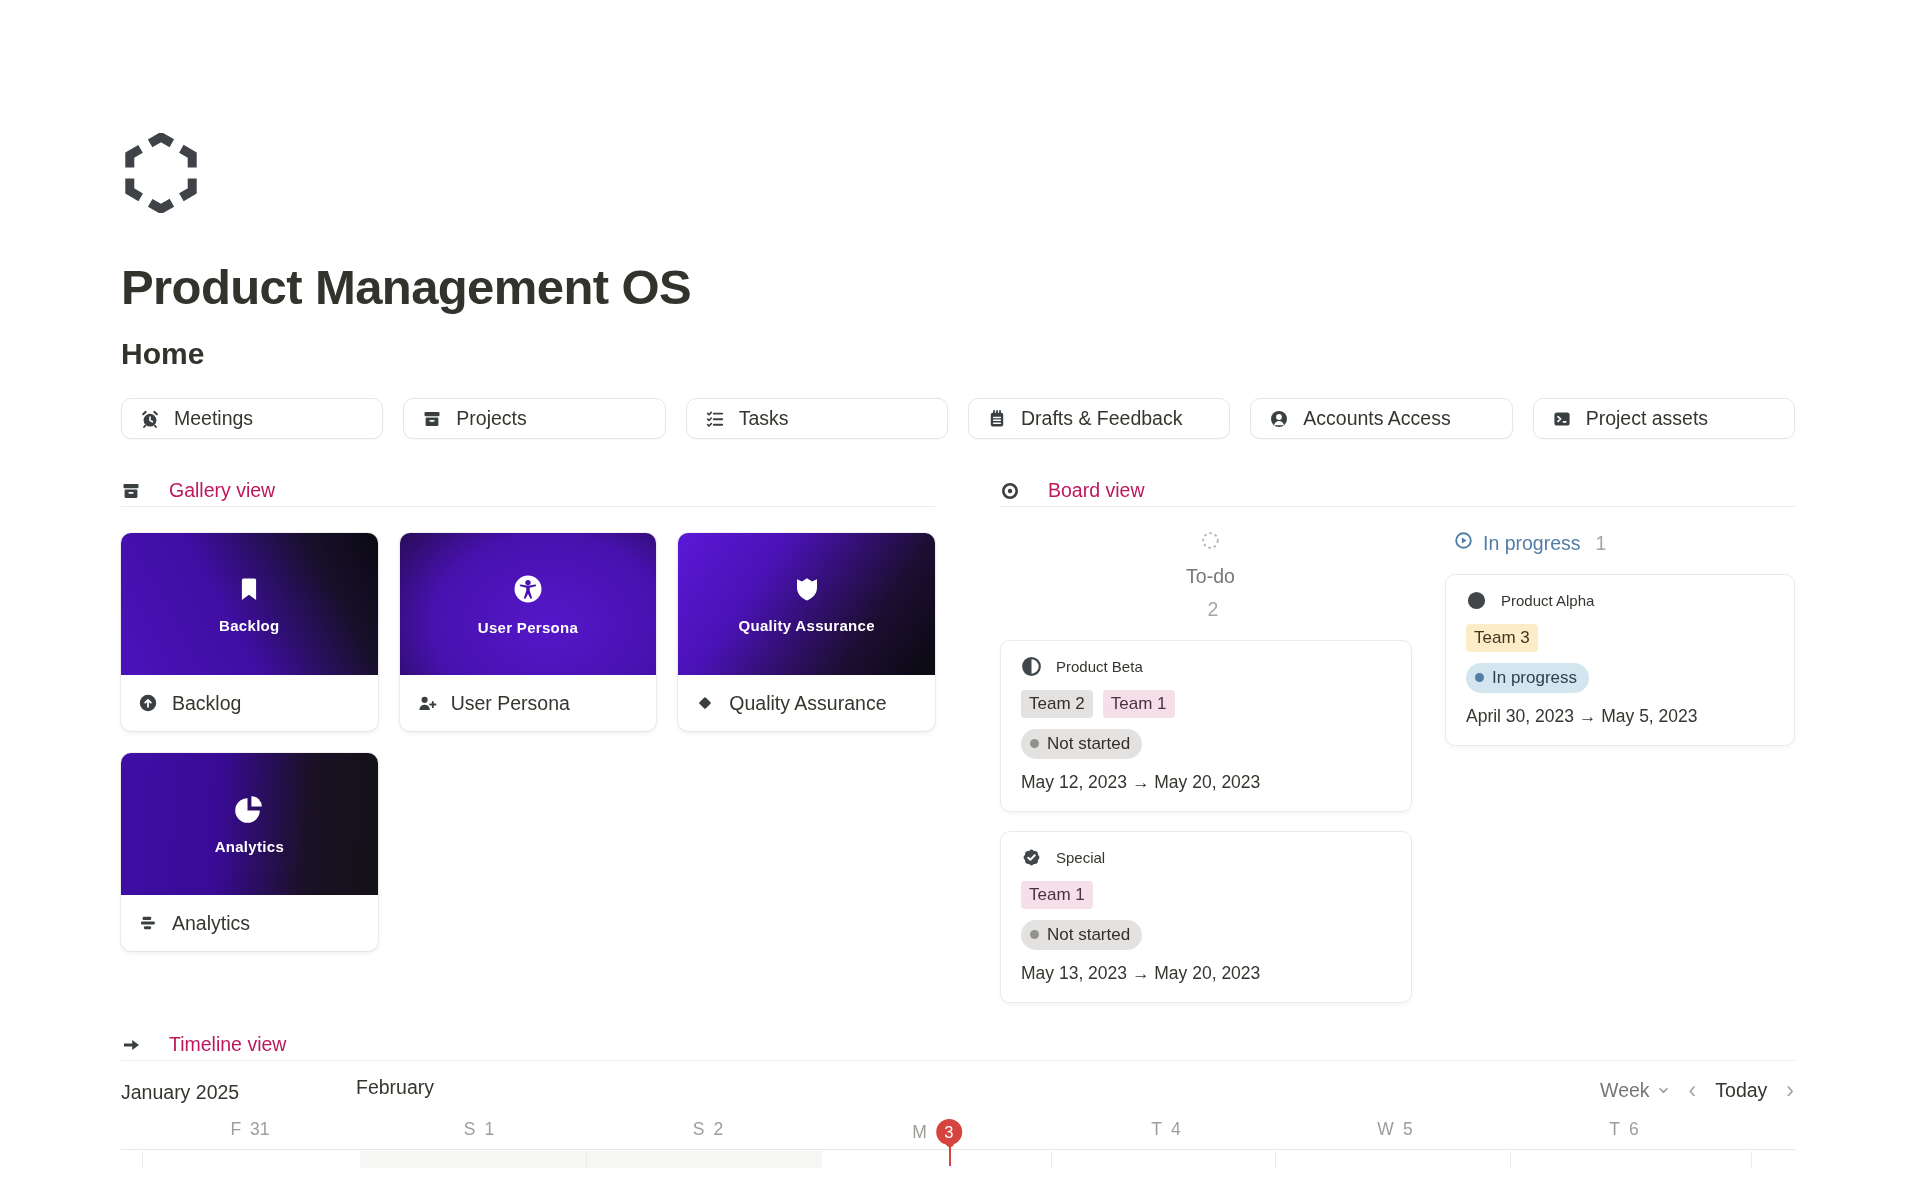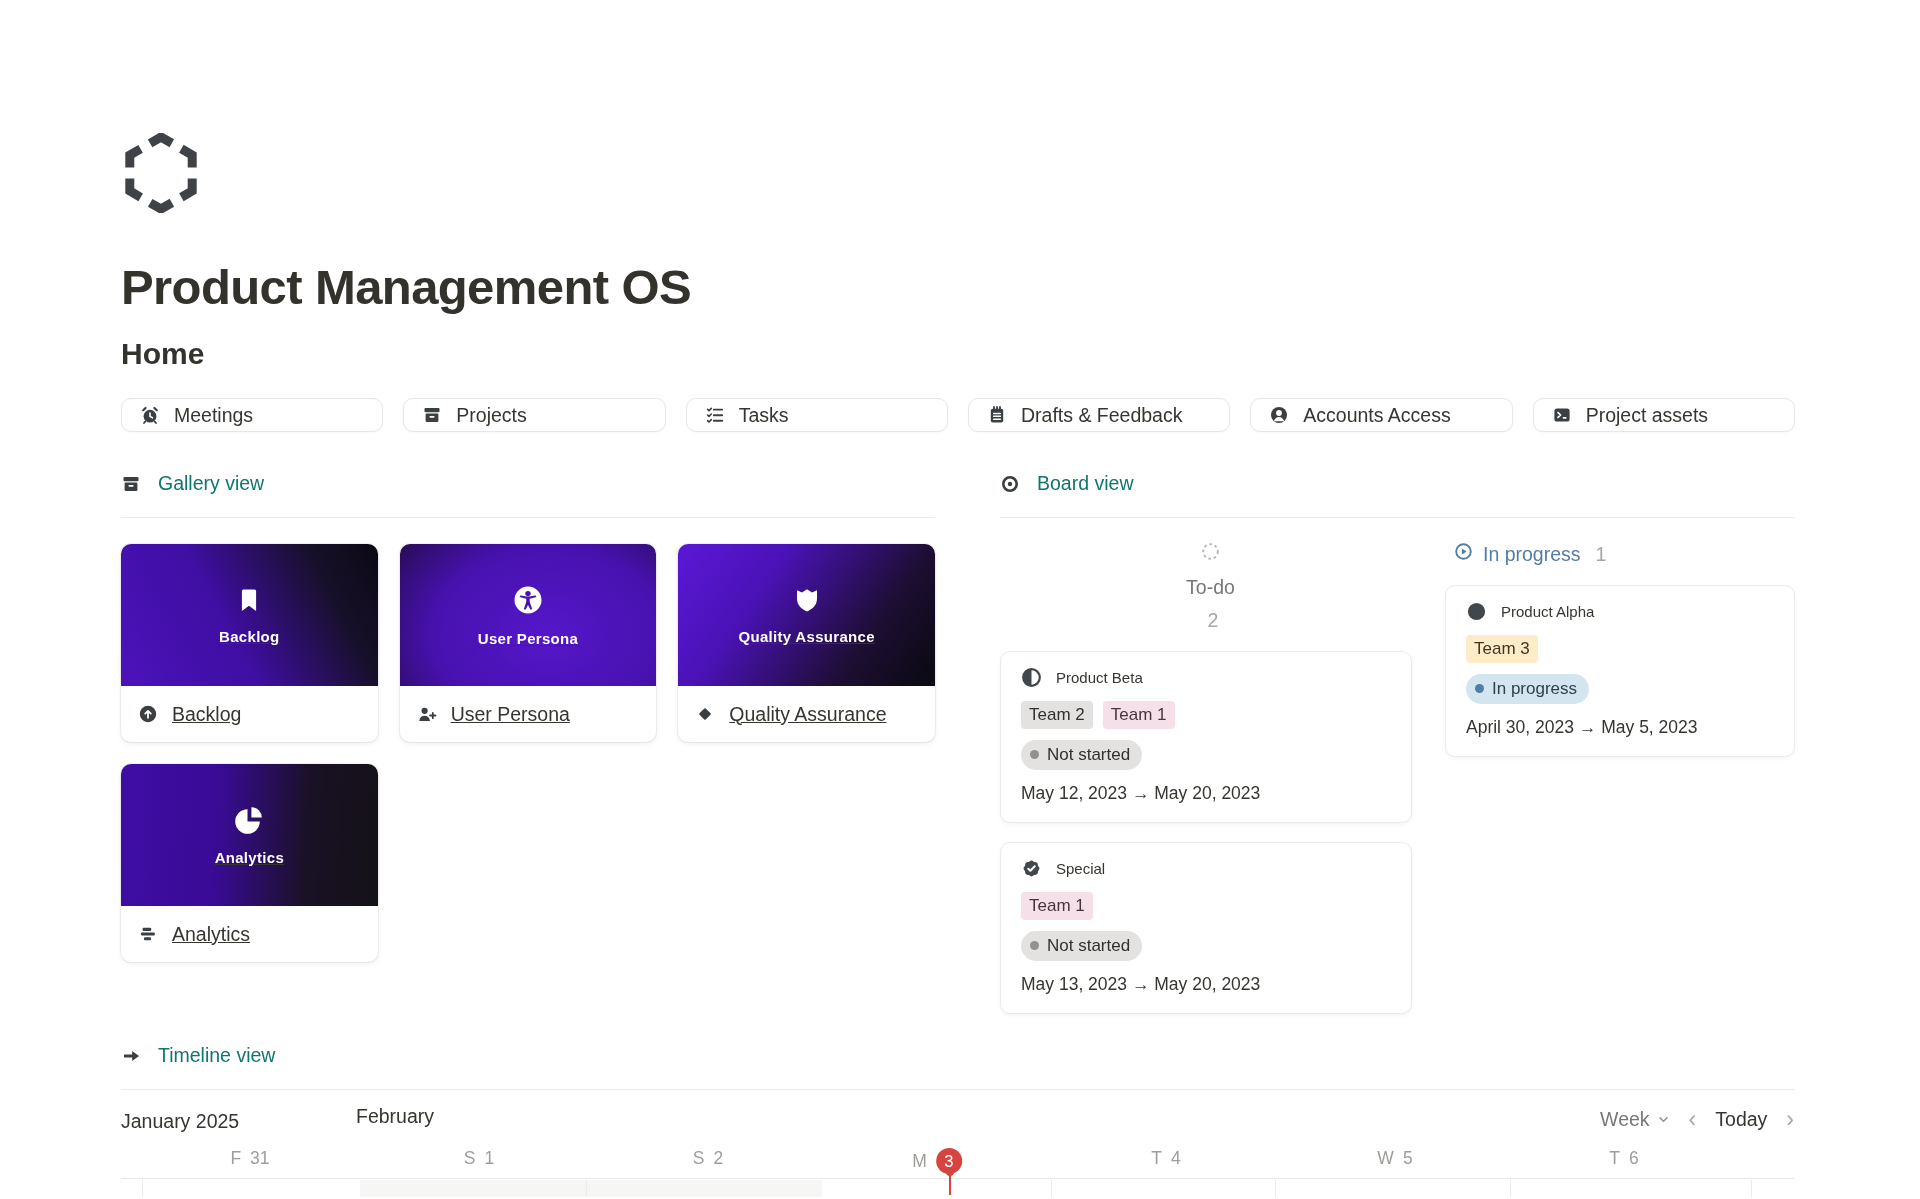--- a/index.html
+++ b/index.html
@@ -10,35 +10,35 @@
 
   
   .logo { margin-top:133px; color:#3F4347; }
   .page-title { margin-top:42px; font-size:49px; font-weight:700; letter-spacing:-0.6px; color:#34322C; }
   .breadcrumb-row { margin-top:40px; border-bottom:1px solid #ECEBE9; padding-bottom:13px; }
   .breadcrumb { display:inline-flex; align-items:center; gap:11px; font-size:19.5px; color:#37352F; cursor:pointer; }
   .home-heading { margin-top:22px; font-size:30px; font-weight:700; color:#34322C; }
 
   
   .nav-row { display:flex; gap:20px; margin-top:27px; }
-  .nav-btn { flex:1; height:34px; background:#fff; border:1px solid #E7E6E4; border-radius:10px;
+  .nav-btn { flex:1; height:41px; background:#fff; border:1px solid #E7E6E4; border-radius:10px;
              display:flex; align-items:center; gap:14px; padding:0 18px; font-size:19.5px; color:#37352F;
              box-shadow:0 1px 2px rgba(15,15,15,.03); cursor:pointer; }
   .nav-btn .ic { color:#3A3F42; flex:none; display:flex; }
 
   
   .main { display:flex; gap:65px; margin-top:40px; align-items:flex-start; }
   .col-gallery { width:814px; flex:none; }
   .col-board { flex:1; min-width:0; }
-  .section-header { display:flex; align-items:center; gap:17px; font-size:19.5px; font-weight:500;
-                    padding-bottom:22px; border-bottom:1px solid #ECEBE9; color:#0f766e; cursor:pointer; }
+  .section-header { display:flex; align-items:center; gap:28px; font-size:19.5px; font-weight:500;
+                    padding-bottom:4px; border-bottom:1px solid #ECEBE9; color:#be185d; cursor:pointer; }
   .section-header .ic { color:#3A3F42; display:flex; }
 
   
-  .gallery-grid { display:grid; grid-template-columns:repeat(3,1fr); gap:22px; margin-top:26px;text-decoration:underline; }
+  .gallery-grid { display:grid; grid-template-columns:repeat(3,1fr); gap:22px; margin-top:26px; }
   .g-card { height:198px; border-radius:10px; overflow:hidden; background:#fff; display:flex; flex-direction:column;
             box-shadow:0 0 0 1px rgba(15,15,15,.055), 0 2px 5px rgba(15,15,15,.07); cursor:pointer; }
   .g-cover { height:142px; display:flex; flex-direction:column; align-items:center; justify-content:center; gap:13px; }
   .cover-title { color:#fff; font-size:15px; font-weight:700; letter-spacing:.3px; }
   .g-footer { flex:1; display:flex; align-items:center; gap:14px; padding:0 17px; font-size:19.5px; color:#37352F; }
   .g-footer .ic { color:#3A3F42; display:flex; }
   .cov-backlog   { background:linear-gradient(62deg,  #4A12B8 5%, #3F0EA2 42%, #17102A 78%, #0B0913 100%); }
   .cov-persona   { background:radial-gradient(95% 130% at 58% 64%, #5517C9 0%, #4711AE 48%, #260C52 80%, #130827 100%); }
   .cov-qa        { background:linear-gradient(125deg, #5A18D4 2%, #4A12B6 32%, #1D0E33 72%, #0C0A14 96%); }
   .cov-analytics { background:linear-gradient(93deg,  #3F0DA5 0%, #390B95 38%, #1A1126 72%, #141117 100%); }

